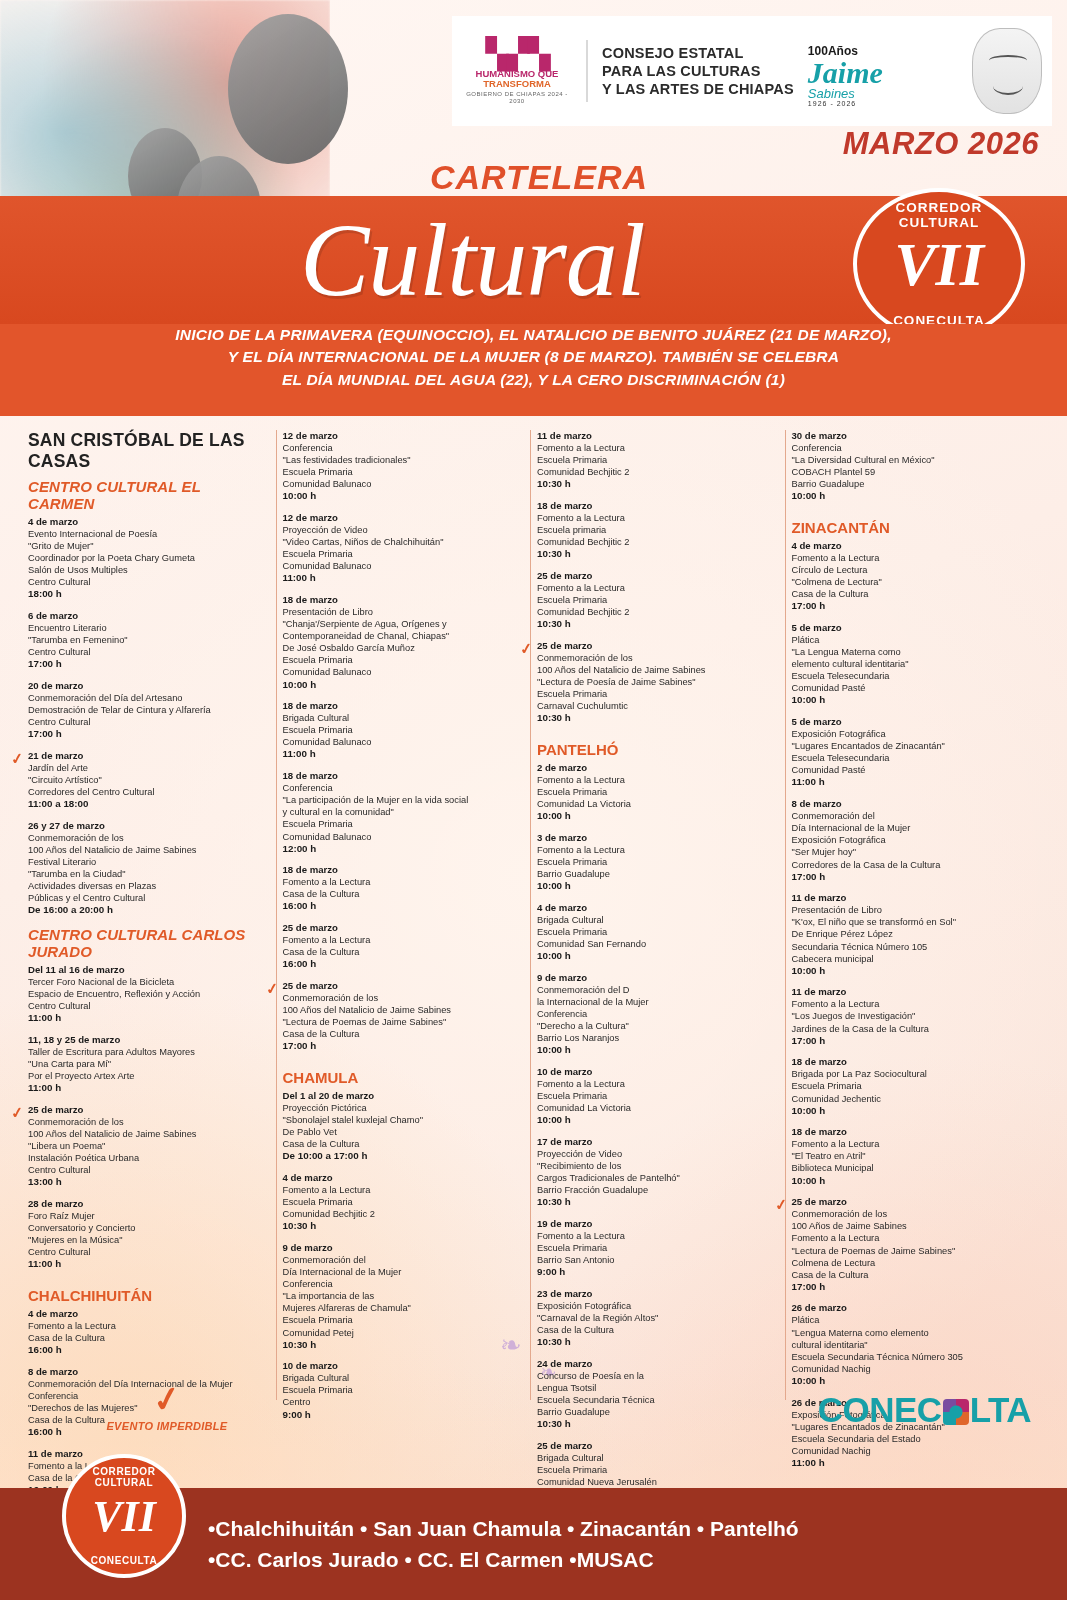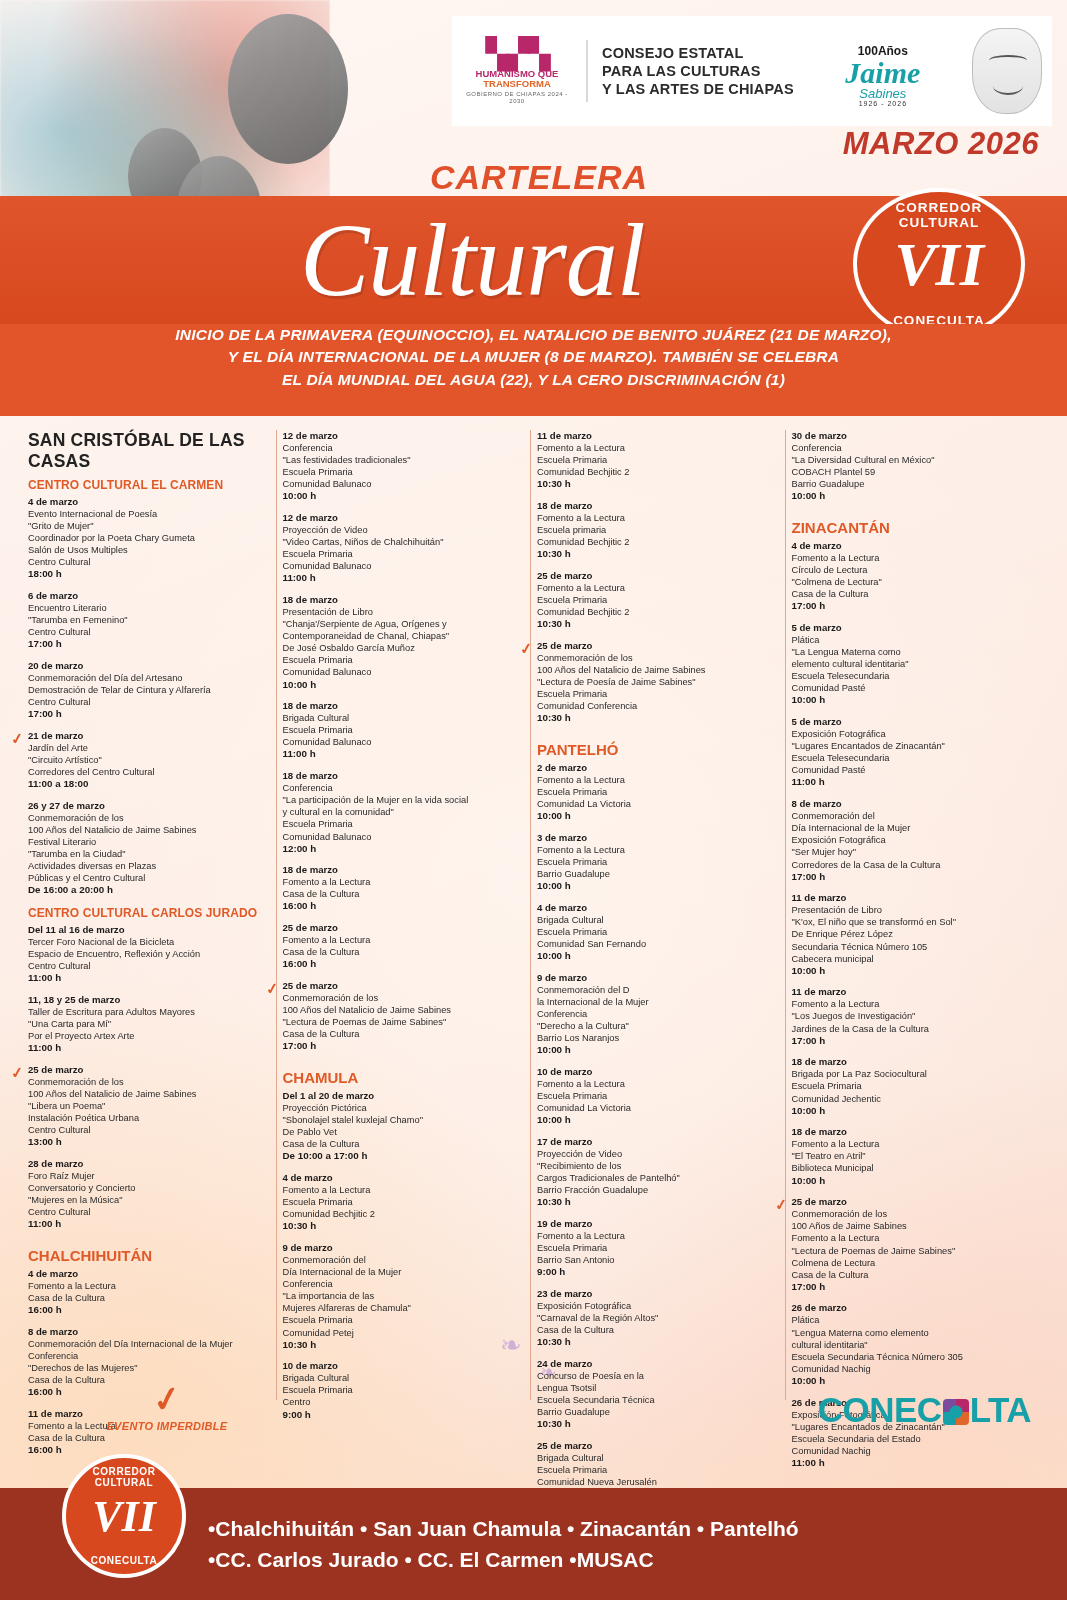--- a/index.html
+++ b/index.html
@@ -64,21 +64,21 @@
     font-size: 30px; color: #b9276b; letter-spacing: -2px;
   }
   .logo-hqt .l1 { font-size: 9.5px; font-weight: bold; color: #b9276b; }
   .logo-hqt .l2 { font-size: 9.5px; font-weight: bold; color: #e0662a; }
   .logo-hqt .l3 { font-size: 6px; color: #666; letter-spacing: .5px; margin-top: 2px; }
   .logo-divider { width: 2px; height: 62px; background: #d9d9d9; }
   .logo-coneculta-text {
     font-size: 14.5px; font-weight: bold; color: #2b2b2b; line-height: 1.25;
     letter-spacing: .2px;
   }
-  .logo-jaime { width: 150px; text-align: center; line-height: 1; }
+  .logo-jaime { width: 150px; text-align: left; line-height: 1; }
   .logo-jaime .cien { font-size: 24px; font-weight: bold; color: #1a1a1a; }
   .logo-jaime .cien span { font-size: 12px; }
   .logo-jaime .nm {
     font-size: 30px; font-weight: bold; color: #17a0a8; font-style: italic;
     font-family: "Liberation Serif", serif; line-height: .95;
   }
   .logo-jaime .sub { font-size: 13px; color: #17a0a8; font-style: italic; }
   .logo-jaime .yrs { font-size: 7px; color: #333; letter-spacing: 1px; }
   .face-sketch {
     width: 70px; height: 86px; border-radius: 40% 40% 45% 45%;
@@ -150,22 +150,23 @@
   }
   .col { width: 253px; padding-right: 14px; position: relative; }
   .col-sep {
     position: absolute; top: 0; bottom: 0; width: 1px; background: #e3a88d;
   }
   .city {
     font-size: 17.5px; font-weight: bold; color: #222; letter-spacing: .2px;
     margin: 0 0 6px 0;
   }
   .venue {
-    font-size: 12px; font-weight: bold; color: #e05a28; margin: 2px 0 4px 0;
+    font-size: 15px; font-weight: bold; color: #e05a28; margin: 2px 0 4px 0;
     letter-spacing: .1px;
+    font-style: italic;
   }
   .place-head {
     font-size: 15px; font-weight: bold; color: #e05a28; margin: 16px 0 4px 0;
   }
   .ev { margin: 0 0 9px 0; position: relative; }
   .ev .d { font-size: 9.6px; font-weight: bold; color: #1a1a1a; line-height: 1.25; }
   .ev .l { font-size: 9.3px; color: #2a2a2a; line-height: 1.3; }
   .ev .t { font-size: 9.8px; font-weight: bold; color: #1a1a1a; line-height: 1.3; }
   .ev.mark::before {
     content: "✓";
@@ -501,21 +502,21 @@
           <div class="l">Escuela Primaria</div>
           <div class="l">Comunidad Bechjitic 2</div>
           <div class="t">10:30 h</div>
         </div>
         <div class="ev mark">
           <div class="d">25 de marzo</div>
           <div class="l">Conmemoración de los</div>
           <div class="l">100 Años del Natalicio de Jaime Sabines</div>
           <div class="l">"Lectura de Poesía de Jaime Sabines"</div>
           <div class="l">Escuela Primaria</div>
-          <div class="l">Comunidad Conferencia</div>
+          <div class="l">Carnaval Cuchulumtic</div>
           <div class="t">10:30 h</div>
         </div>
         <div class="place-head">PANTELHÓ</div>
         <div class="ev">
           <div class="d">2 de marzo</div>
           <div class="l">Fomento a la Lectura</div>
           <div class="l">Escuela Primaria</div>
           <div class="l">Comunidad La Victoria</div>
           <div class="t">10:00 h</div>
         </div>

